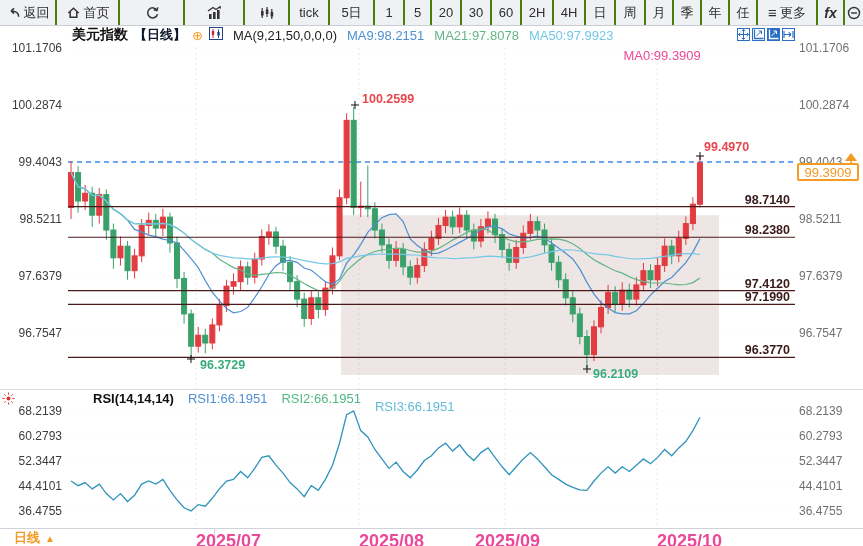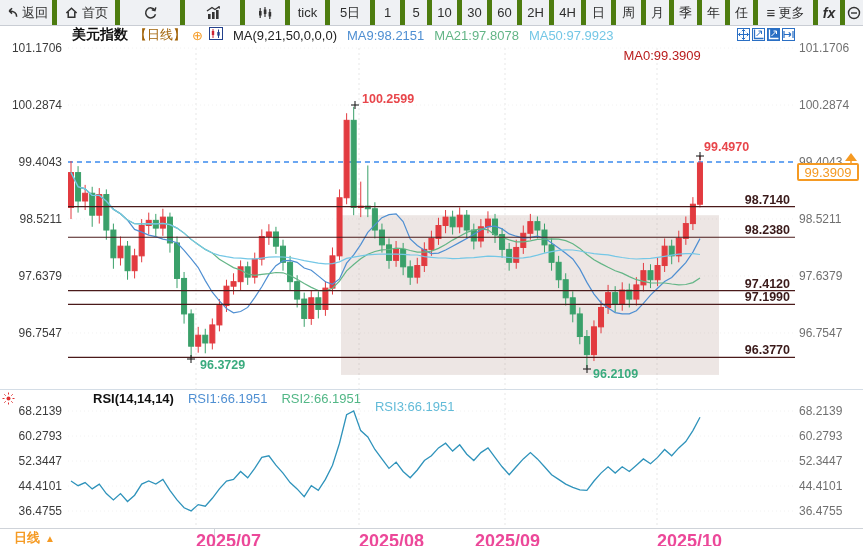--- a/index.html
+++ b/index.html
@@ -4,30 +4,30 @@
 <style>
   html,body{margin:0;padding:0;background:#fff;}
   *{box-sizing:border-box;}
   body{font-family:"Liberation Sans","DejaVu Sans",sans-serif;}
   .app{position:relative;width:863px;height:546px;background:#fff;overflow:hidden;}
 
   
   .toolbar{position:absolute;top:0;left:0;width:863px;height:26px;background:#eff1f4;
     border-bottom:1px solid #c9cdd4;display:flex;align-items:stretch;z-index:30;}
   .tb-item{display:flex;align-items:center;justify-content:center;gap:3px;
-    border-right:5px solid #4d7c0f;color:#2e2e2e;font-size:13px;cursor:pointer;flex:0 0 auto;}
+    border-right:2px solid #4d7c0f;color:#2e2e2e;font-size:13px;cursor:pointer;flex:0 0 auto;}
   .tb-item svg{display:block;}
   .tb-fx{font-style:italic;font-weight:bold;font-size:14px;}
   .menu-glyph{font-size:15px;font-weight:bold;line-height:1;}
 
   
   .chart-header{position:absolute;top:27px;left:72px;height:16px;display:flex;align-items:center;
     gap:10px;font-size:13px;z-index:25;white-space:nowrap;}
   .sym{font-weight:bold;color:#111;font-size:14px;margin-right:-4px;text-align:right;}
-  .period{color:#a16207;font-weight:normal;}
+  .period{color:#0f172a;font-weight:bold;}
   .plus-circle{color:#f59a23;font-size:13px;margin:0 -4px;}
   .ma-title{color:#222;}
   .hdr-icons{position:absolute;top:28px;left:737px;display:flex;gap:2px;z-index:25;}
   .hicon{width:13px;height:13px;border:1px solid #2a6fc4;background:#fff;display:flex;
     align-items:center;justify-content:center;cursor:pointer;}
   .hicon.active{background:#2a6fc4;}
 
   
   #chart-svg{position:absolute;top:26px;left:0;z-index:10;}
   .watermark{position:absolute;left:731px;top:495px;font-size:30px;font-weight:bold;
@@ -112,21 +112,21 @@
     <div class="tb-item" style="width:45px">
         <span>5日</span>
       </div>
     <div class="tb-item" style="width:30px">
         <span>1</span>
       </div>
     <div class="tb-item" style="width:27px">
         <span>5</span>
       </div>
     <div class="tb-item" style="width:30px">
-        <span>10</span>
+        <span>20</span>
       </div>
     <div class="tb-item" style="width:30px">
         <span>30</span>
       </div>
     <div class="tb-item" style="width:30px">
         <span>60</span>
       </div>
     <div class="tb-item" style="width:32px">
         <span>2H</span>
       </div>
@@ -176,21 +176,21 @@
           <rect x="0.5" y="0.5" width="13" height="12" fill="#fff" stroke="#23418c"></rect>
           <line x1="4" y1="2" x2="4" y2="11" stroke="#c23" stroke-width="1"></line>
           <rect x="2.8" y="4" width="2.4" height="4" fill="#c23"></rect>
           <line x1="9.5" y1="2.5" x2="9.5" y2="11" stroke="#23418c" stroke-width="1"></line>
           <rect x="8.3" y="5" width="2.4" height="3.6" fill="#23418c"></rect>
         </svg></span>
     <span class="ma-title">MA(9,21,50,0,0,0)</span>
     <span style="color: rgb(79, 143, 210);">MA9:98.2151</span>
     <span style="color: rgb(99, 181, 134);">MA21:97.8078</span>
     <span style="color: rgb(116, 199, 230);">MA50:97.9923</span>
-    <span style="color: #b91c1c; margin-top: 40px;">MA0:99.3909</span>
+    <span style="color: #ec4899; margin-top: 40px;">MA0:99.3909</span>
   </div>
 
   <div class="hdr-icons">
     <div class="hicon">
         <svg width="11" height="11" viewBox="0 0 11 11">
           <path d="M5.5 0.5 V10.5 M0.5 5.5 H10.5 M5.5 0.5 L3.8 2.2 M5.5 0.5 L7.2 2.2 M5.5 10.5 L3.8 8.8 M5.5 10.5 L7.2 8.8 M0.5 5.5 L2.2 3.8 M0.5 5.5 L2.2 7.2 M10.5 5.5 L8.8 3.8 M10.5 5.5 L8.8 7.2" stroke="#2a6fc4" stroke-width="1" fill="none"></path>
         </svg>
       </div>
     <div class="hicon">
         <svg width="11" height="11" viewBox="0 0 11 11">

